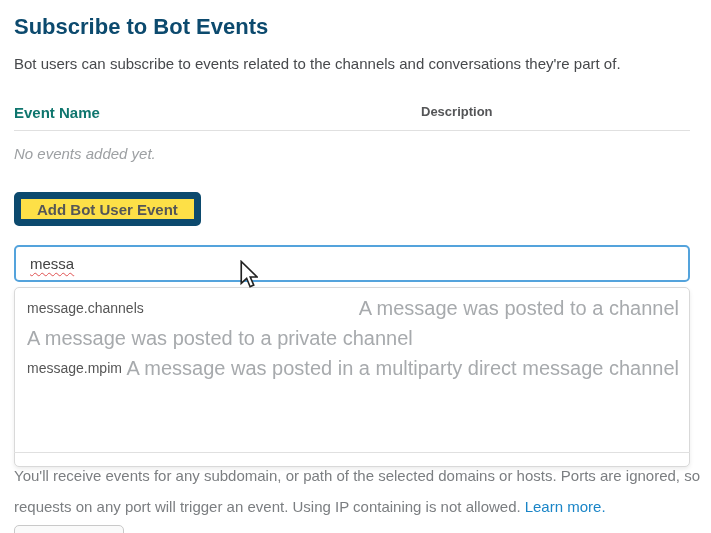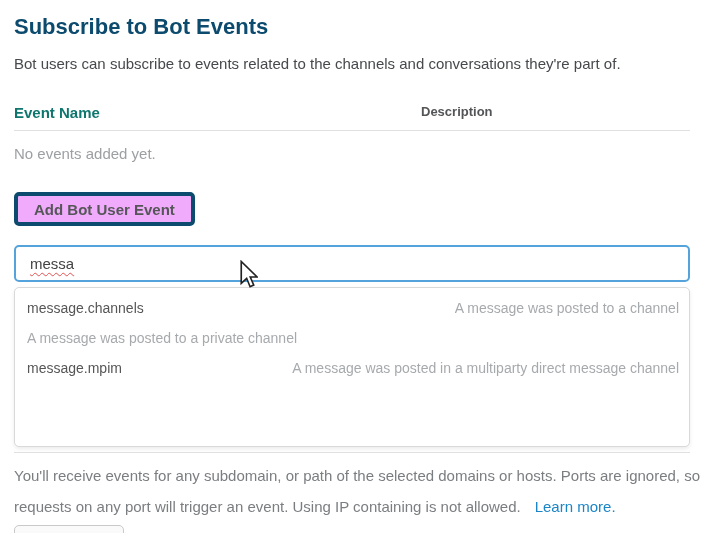--- a/index.html
+++ b/index.html
@@ -33,31 +33,31 @@
   }
   .divider {
     position: absolute; left: 14px; width: 676px; height: 1px;
     background: #e0e0e0;
   }
   .divider-1 { top: 130px; }
   .divider-2 { top: 452px; }
 
   .empty-msg {
     position: absolute; left: 14px; top: 145px;
-    font-size: 15px; color: #9da0a3;
+    font-size: 15px; font-style: italic; color: #9da0a3;
     white-space: nowrap;
   }
 
   .add-btn {
     position: absolute; left: 14px; top: 192px;
     height: 34px; padding: 0 16px;
     font-family: "Liberation Sans", sans-serif;
     font-size: 15px; font-weight: 700; color: #555657;
-    background: #f0abfc;
-    border: 4px solid #0c4a6e; border-radius: 5px;
+    background: #fde047;
+    border: 7px solid #0c4a6e; border-radius: 5px;
     cursor: pointer; white-space: nowrap;
   }
 
   .search-input {
     position: absolute; left: 14px; top: 245px;
     width: 676px; height: 37px;
     background: #ffffff;
     border: 2px solid #54a3dc; border-radius: 5px;
     display: flex; align-items: center;
     padding: 8px 14px;
@@ -65,44 +65,44 @@
     cursor: text;
   }
   .typed-text {
     text-decoration: underline wavy #e05252;
     text-decoration-thickness: 1px;
     text-underline-offset: 3px;
   }
 
   .dropdown {
     position: absolute; left: 14px; top: 287px;
-    width: 676px; height: 160px;
+    width: 676px; height: 180px;
     background: #ffffff;
     border: 1px solid #d9d9d9; border-radius: 5px;
     box-shadow: 0 2px 4px rgba(0,0,0,0.08);
     padding: 5px 0;
     overflow: hidden;
   }
   .suggestion {
     height: 30px;
     display: flex; align-items: center; justify-content: space-between;
     padding: 0 10px 0 12px;
     cursor: pointer;
   }
   .sug-name { font-size: 14px; color: #565656; white-space: nowrap; }
-  .sug-desc { font-size: 14px; color: #a7aaad; white-space: nowrap; text-align: right; }
+  .sug-desc { font-size: 20px; color: #a7aaad; white-space: nowrap; text-align: right; }
 
   .footer-note {
     position: absolute; left: 14px; top: 460px;
     width: 680px;
     font-size: 15px; color: #7b7e81; line-height: 31px;
   }
   .footer-line { display: block; white-space: nowrap; }
   .learn-more {
-    color: #1a85c7; text-decoration: none; cursor: pointer; margin-left: 14px;
+    color: #1a85c7; text-decoration: none; cursor: pointer; margin-left: 4px;
   }
 
   .partial-btn {
     position: absolute; left: 14px; top: 525px;
     width: 110px; height: 34px;
     background: #fafafa;
     border: 1px solid #c9c9c9; border-radius: 5px;
     cursor: pointer;
   }
 

